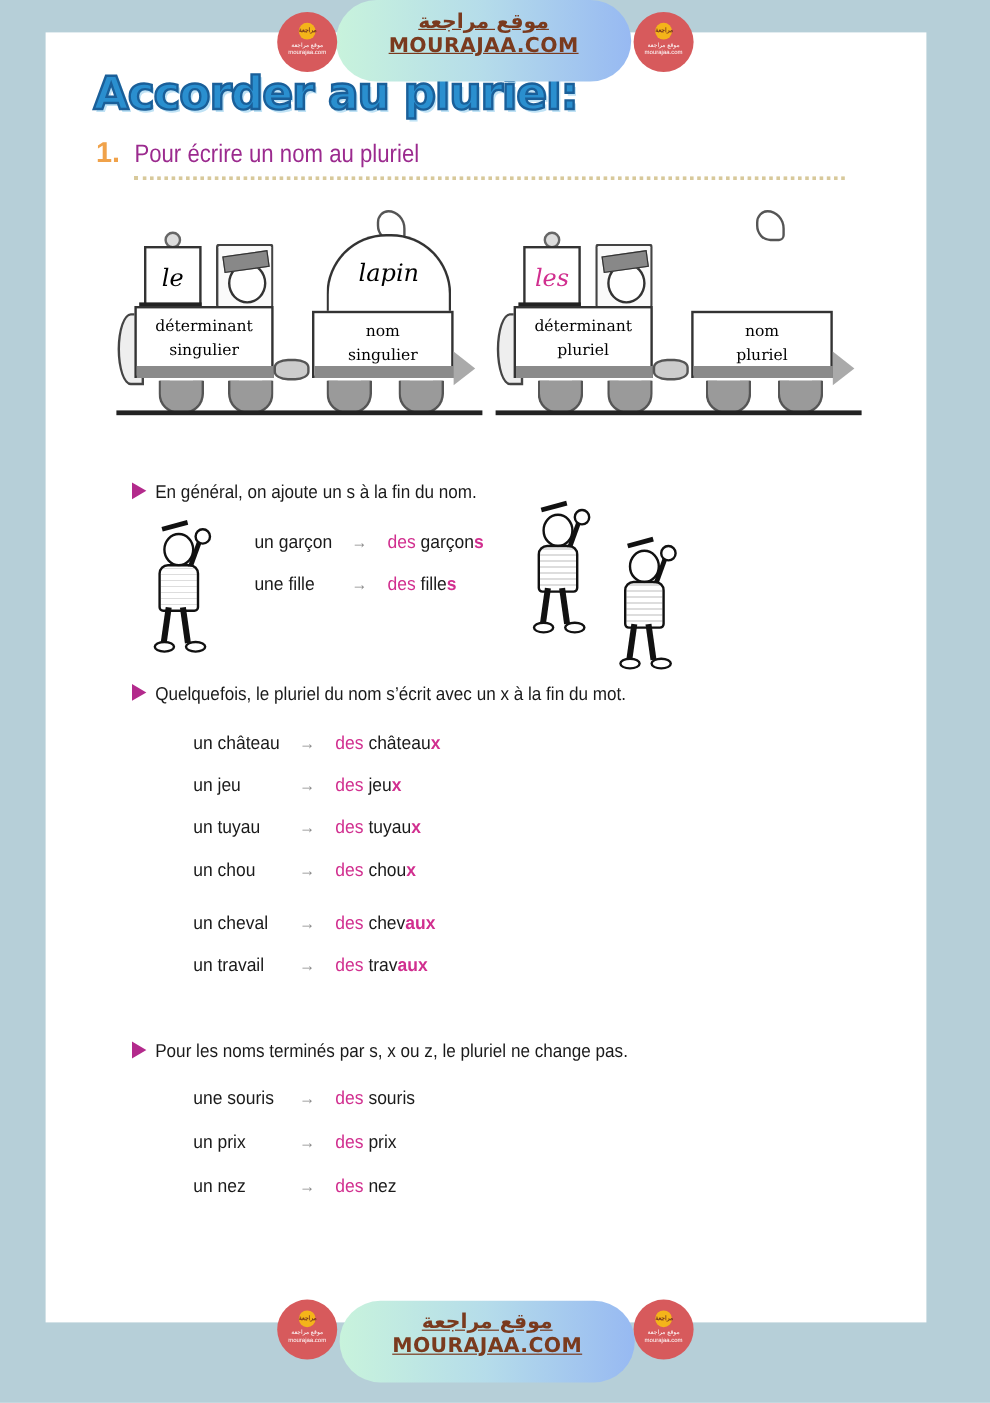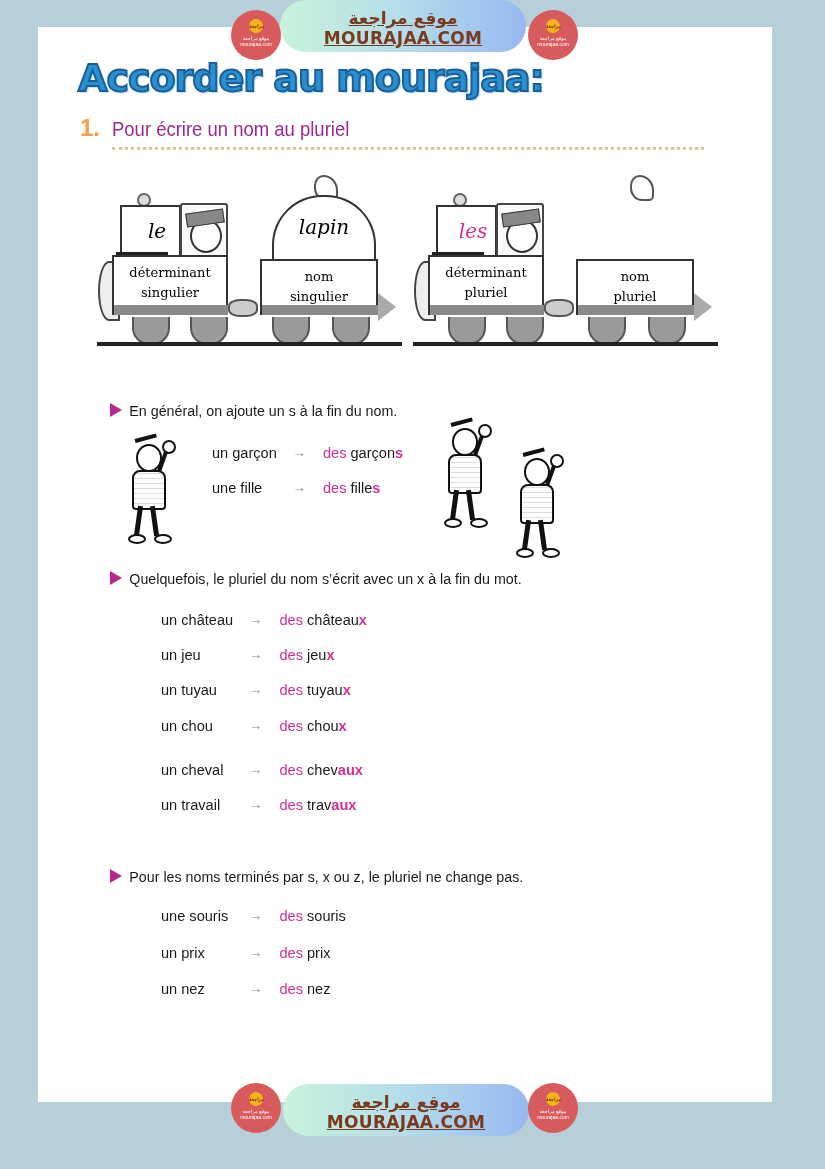--- a/index.html
+++ b/index.html
@@ -7,21 +7,21 @@
     width: 825px; height: 1169px; position: relative; overflow: hidden;
     background: #b6cfd8;
     font-family: "Liberation Sans", sans-serif;
   }
   .page {
     position: absolute; left: 38px; top: 27px; width: 734px; height: 1075px;
     background: #ffffff;
   }
   
   .banner {
-    position: absolute; width: 246px; height: 52px; border-radius: 34px;
+    position: absolute; width: 246px; height: 68px; border-radius: 34px;
     background: linear-gradient(90deg, #c8f3dc 0%, #b5dcea 50%, #97b9f2 100%);
     text-align: center; z-index: 5;
   }
   .banner .ar {
     display: block; margin-top: 8px; font-size: 17px; font-weight: bold; color: #7a3a1e;
     text-decoration: underline; font-family: "DejaVu Sans", sans-serif; direction: rtl;
   }
   .banner .en {
     display: block; font-size: 17px; font-weight: bold; color: #7a3a1e;
     text-decoration: underline; font-family: "DejaVu Sans", sans-serif; letter-spacing: 0.3px;
@@ -55,21 +55,21 @@
     position: absolute; left: 112px; top: 147px; width: 592px; height: 0;
     border-top: 3px dotted #d8c99b;
   }
 
   
   .train { position: absolute; top: 175px; width: 310px; height: 172px; }
   .train .rail { position: absolute; left: 5px; top: 167px; width: 305px; height: 4px; background: #222; }
   .loco-sign {
     position: absolute; left: 28px; top: 30px; width: 44px; height: 48px;
     border: 2px solid #333; background: #fff; text-align: center;
-    font-family: "DejaVu Serif", serif; font-style: italic; font-size: 20px; line-height: 48px; padding-left: 13px;
+    font-family: "DejaVu Serif", serif; font-style: italic; font-size: 20px; line-height: 48px;
   }
   .sign-base { position: absolute; left: 24px; top: 77px; width: 52px; height: 6px; background: #222; }
   .sign-knob { position: absolute; left: 45px; top: 18px; width: 10px; height: 10px; border-radius: 50%; border: 2px solid #666; background: #ddd; }
   .cab {
     position: absolute; left: 88px; top: 28px; width: 44px; height: 52px;
     border: 2px solid #444; border-bottom: none; background: #fafafa; border-radius: 3px;
   }
   .face { position: absolute; left: 8px; top: 14px; width: 28px; height: 30px; border-radius: 50%; border: 2px solid #333; background: #fff; }
   .hat { position: absolute; left: 4px; top: 6px; width: 36px; height: 12px; background: #888; border: 1px solid #333; transform: rotate(-8deg); }
   .loco-body {
@@ -142,21 +142,21 @@
   <span class="ar">موقع مراجعة</span>
   <span class="en">MOURAJAA.COM</span>
 </div>
 <div class="badge" style="left:528px; top:10px;">
   <span class="dot">مراجعة</span>
   <span class="small">موقع مراجعة mourajaa.com</span>
 </div>
 
 <div class="page"></div>
 
-<div class="title">Accorder au mourajaa:</div>
+<div class="title">Accorder au pluriel:</div>
 <div class="sec-num">1.</div>
 <div class="sec-title">Pour écrire un nom au pluriel</div>
 <div class="dotline"></div>
 
 <div class="train" style="left:92px;">
   <div class="sign-knob"></div>
   <div class="loco-sign"><span>le</span></div>
   <div class="sign-base"></div>
   <div class="cab">
     <div class="face"></div>

